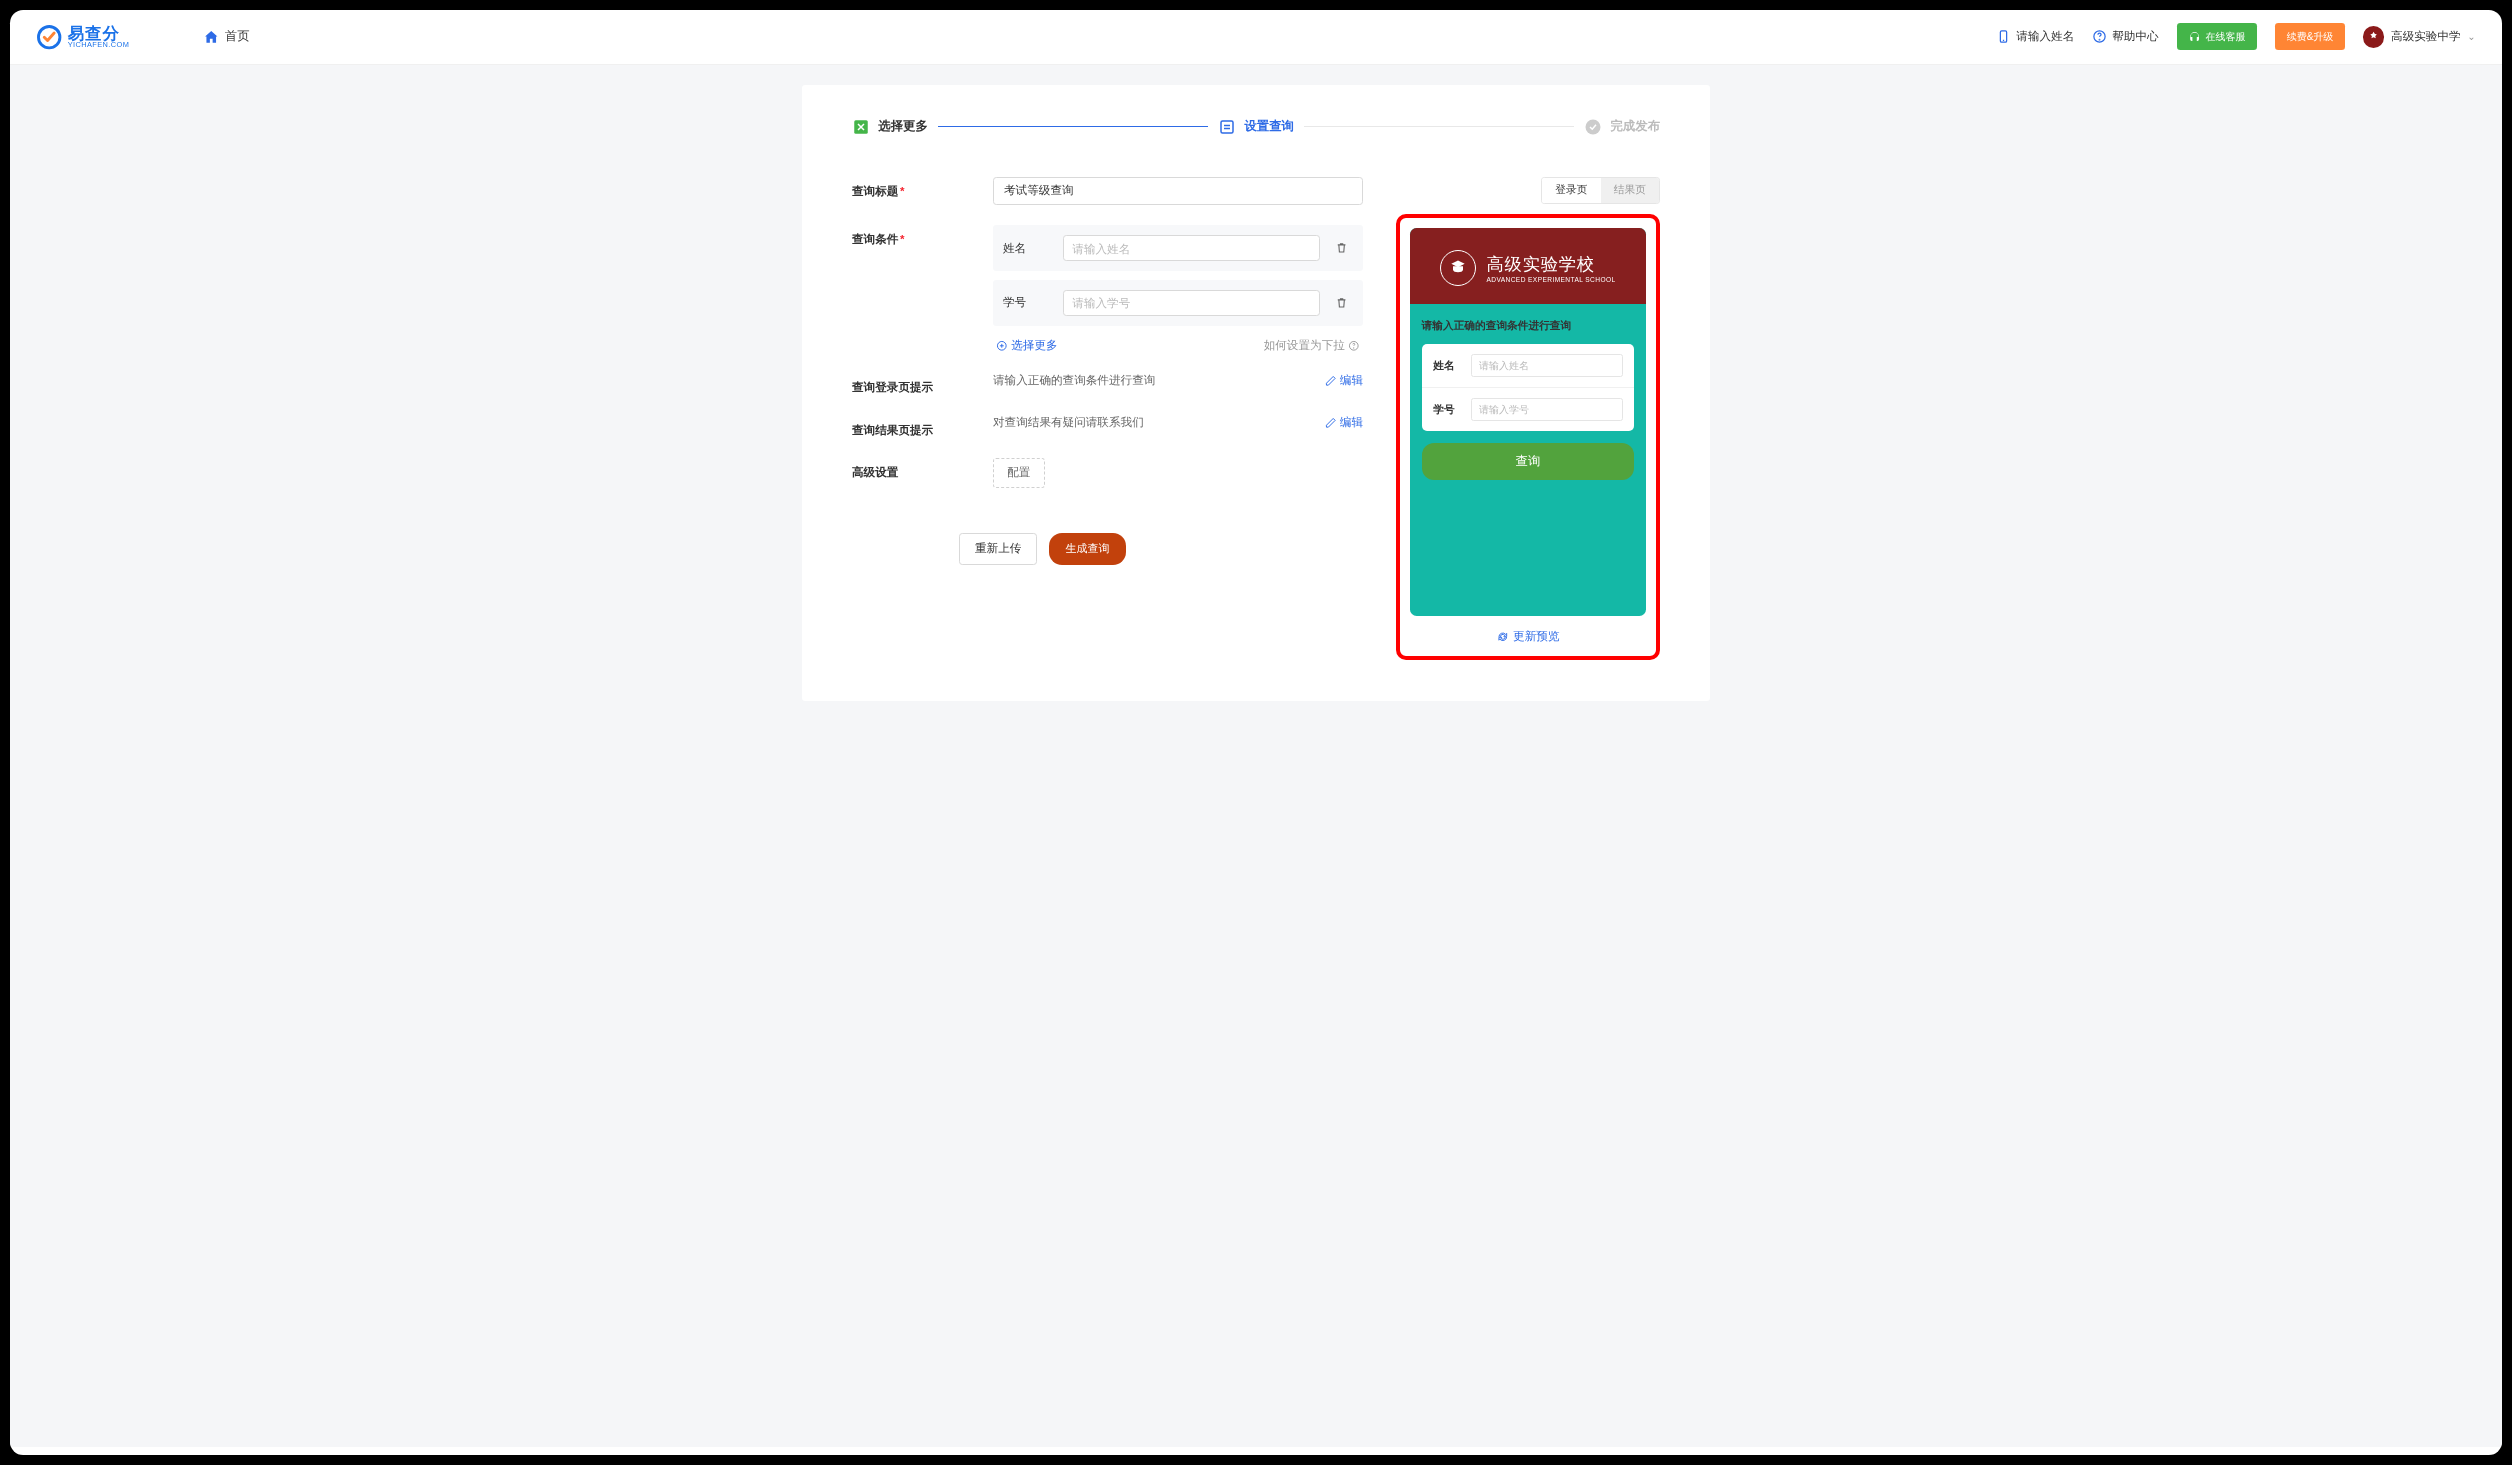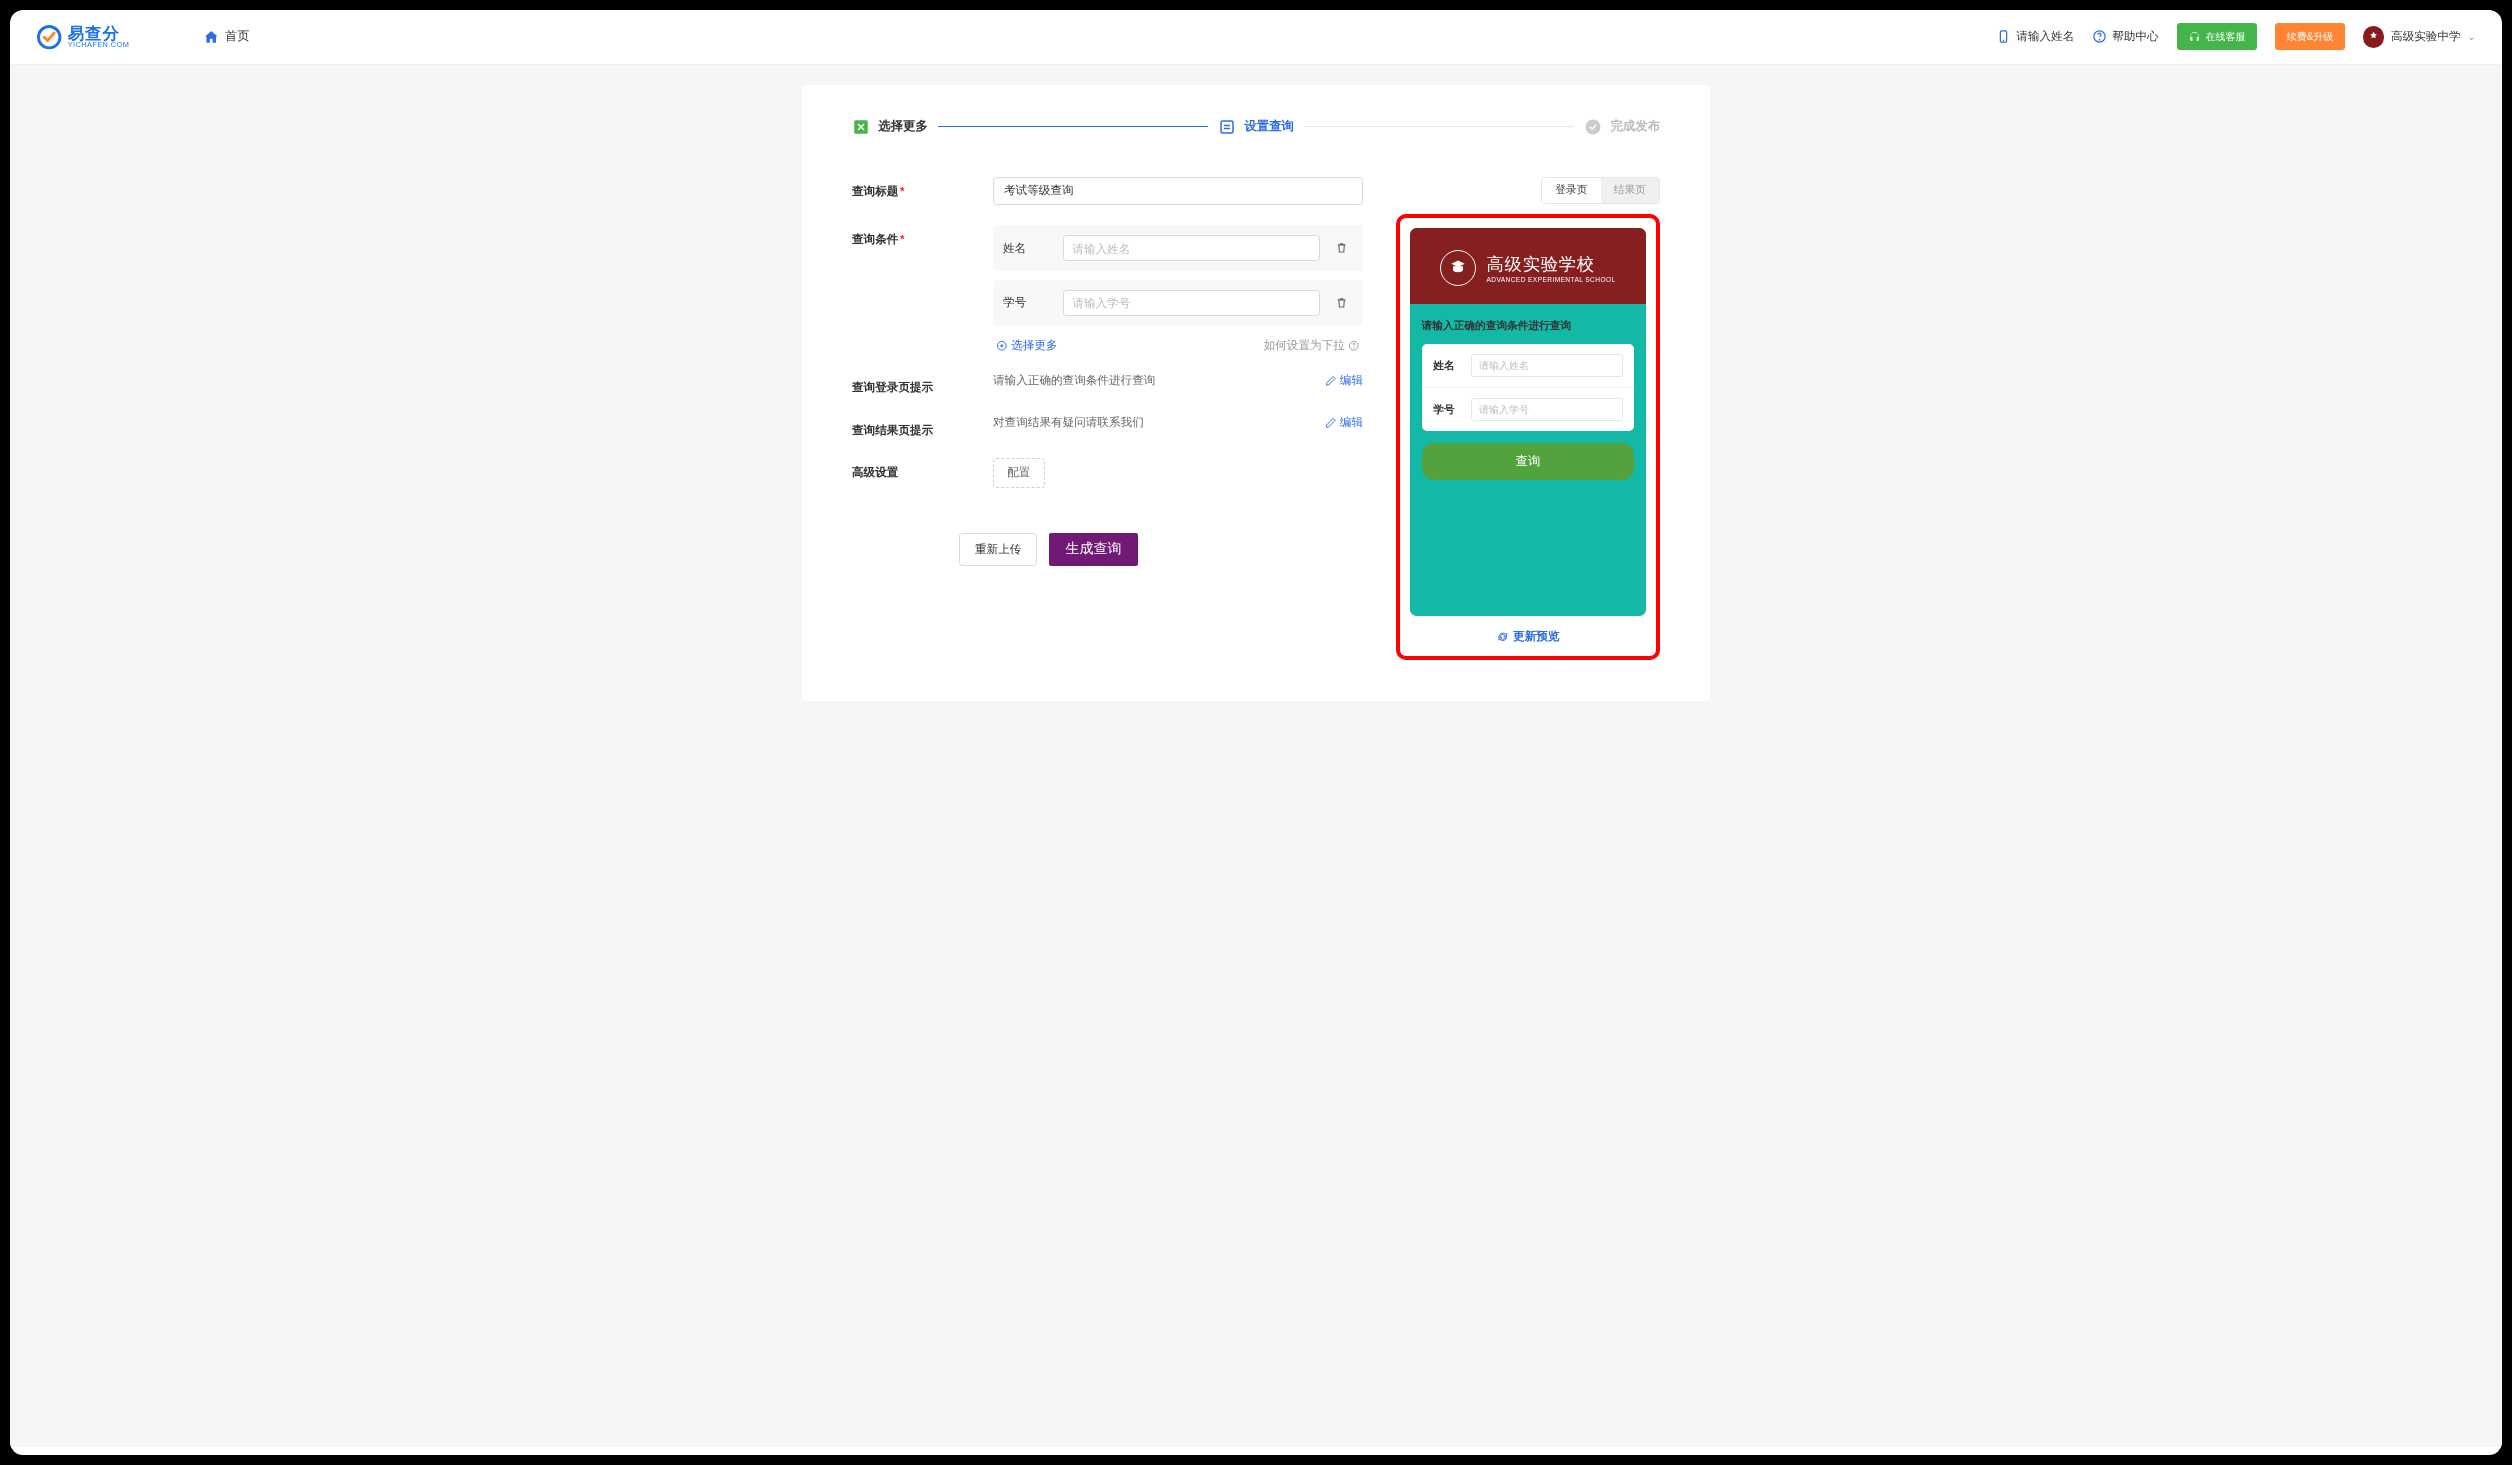--- a/index.html
+++ b/index.html
@@ -66,21 +66,21 @@
     
     .hint-text { flex: 1; font-size: 11.6px; color: #666; }
     .edit-link { color: #2e6be6; font-size: 11.6px; display: flex; align-items: center; gap: 3.3px; cursor: pointer; }
     .edit-link svg { width: 11.6px; height: 11.6px; }
     .hint-row { display: flex; align-items: center; gap: 13.2px; }
     
     .config-btn { padding: 6.6px 13.2px; border: 0.8px dashed #d0d0d0; border-radius: 3.3px; background: #fff; color: #666; font-size: 11.6px; cursor: pointer; }
     
     .action-row { display: flex; gap: 11.6px; margin-top: 25px; }
     .btn-outline { padding: 7.4px 15px; border: 0.8px solid #d9d9d9; background: #fff; border-radius: 3.3px; font-size: 11.6px; color: #333; cursor: pointer; }
-    .btn-primary { padding: 7.4px 16.5px; border: none; background: #701a75; color: #fff; border-radius: 2px; font-size: 14px; cursor: pointer; }
+    .btn-primary { padding: 7.4px 16.5px; border: none; background: #c2410c; color: #fff; border-radius: 13px; font-size: 11px; cursor: pointer; }
     
     .tabs { display: flex; border: 0.8px solid #e5e5e5; border-radius: 3.3px; overflow: hidden; width: fit-content; margin-left: auto; margin-bottom: 10px; }
     .tab { padding: 5.8px 13.2px; font-size: 10.7px; cursor: pointer; background: #fff; color: #333; }
     .tab.active { background: #fff; }
     .tab.inactive { background: #f0f0f0; color: #999; }
     
     .preview-frame { border: 4.1px solid #ff0000; border-radius: 10px; padding: 10px; }
     .phone { background: #14b8a6; border-radius: 6.6px; overflow: hidden; min-height: 388px; }
     .phone-header { background: #861f1f; padding: 21.5px 13.2px 18px; display: flex; align-items: center; gap: 10px; justify-content: center; }
     .school-logo { width: 36px; height: 36px; border: 1.7px solid #fff; border-radius: 50%; display: flex; align-items: center; justify-content: center; flex-shrink: 0; }
@@ -90,21 +90,21 @@
     .phone-body { padding: 15px 11.6px; }
     .phone-hint { font-size: 10.7px; font-weight: 600; color: #333; margin-bottom: 11.6px; }
     .phone-form { background: #fff; border-radius: 5px; padding: 0; margin-bottom: 11.6px; }
     .phone-field { display: flex; align-items: center; padding: 10px 11.6px; border-bottom: 0.8px solid #f0f0f0; gap: 8.3px; }
     .phone-field:last-child { border-bottom: none; }
     .phone-field-label { font-size: 10.7px; font-weight: 600; color: #333; width: 30px; }
     .phone-field-input { flex: 1; border: 0.8px solid #e5e5e5; padding: 5px 6.6px; font-size: 10px; border-radius: 2.5px; background: #fff; color: #333; outline: none; }
     .phone-field-input::placeholder { color: #bbb; }
     .phone-submit { width: 100%; padding: 10px; background: #52a33d; color: #fff; border: none; border-radius: 12px; font-size: 12.4px; cursor: pointer; }
     
-    .refresh-row { text-align: center; margin-top: 13.2px; font-weight: bold; }
+    .refresh-row { text-align: center; margin-top: 13.2px; }
     .refresh-link { color: #2e6be6; font-size: 11.6px; display: inline-flex; align-items: center; gap: 5px; cursor: pointer; }
     .refresh-link svg { width: 11.6px; height: 11.6px; }
   </style>
 </head>
 <body>
 
 <div class="app-frame">
   <div class="header">
     <div class="logo">
       <svg class="logo-icon" viewBox="0 0 32 32">

